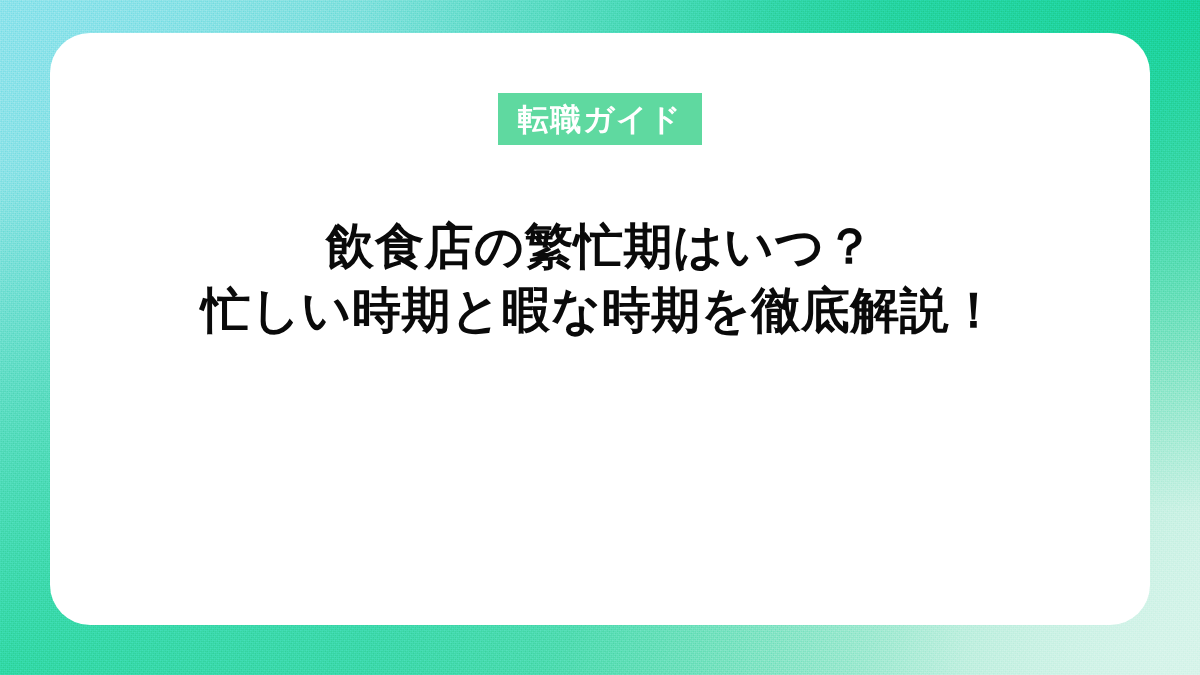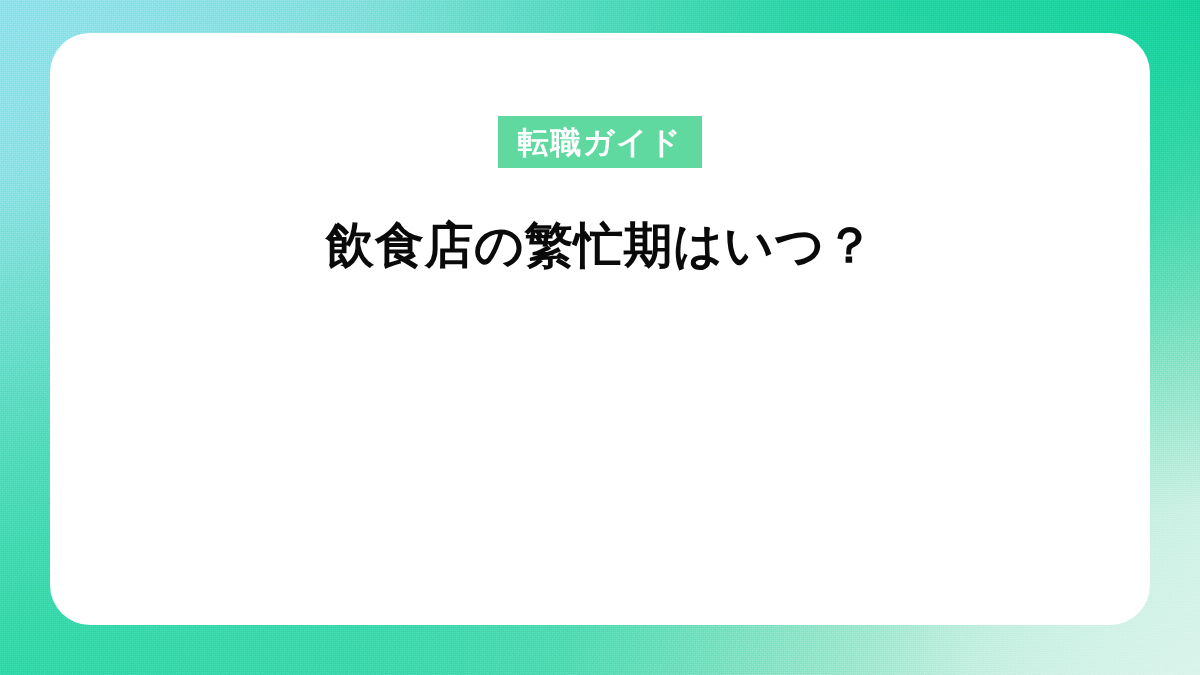--- a/index.html
+++ b/index.html
@@ -41,35 +41,35 @@
     background:#FFFFFF;
     border-radius:40px;
     display:flex;
     flex-direction:column;
     align-items:center;
     z-index:2;
   }
 
   
   #category-badge {
-    margin-top:83px;
+    margin-top:60px;
     background:#5FD9A0;
     color:#FFFFFF;
     font-size:31px;
     font-weight:700;
     letter-spacing:1.5px;
     line-height:1;
     padding:11px 20px 10px 20px;
     border-radius:0;
     white-space:nowrap;
   }
 
   
   #article-title {
-    margin-top:46px;
+    margin-top:70px;
     color:#0A0A0A;
     font-size:49px;
     font-weight:700;
     line-height:1.30;
     letter-spacing:0.5px;
     text-align:center;
     width:100%;
   }
   #article-title .title-line { display:block; white-space:nowrap; }
 
@@ -87,17 +87,18 @@
 <div id="bg-canvas">
 
   <div id="bg-noise"></div>
 
   <div id="content-card">
 
     <div id="category-badge">転職ガイド</div>
 
     <h1 id="article-title">
       <span class="title-line">飲食店の繁忙期はいつ？</span>
+      <span class="title-line">忙しい時期と暇な時期を徹底解説！</span>
     </h1>
 
 
   </div>
 </div>
 
 </body></html>

